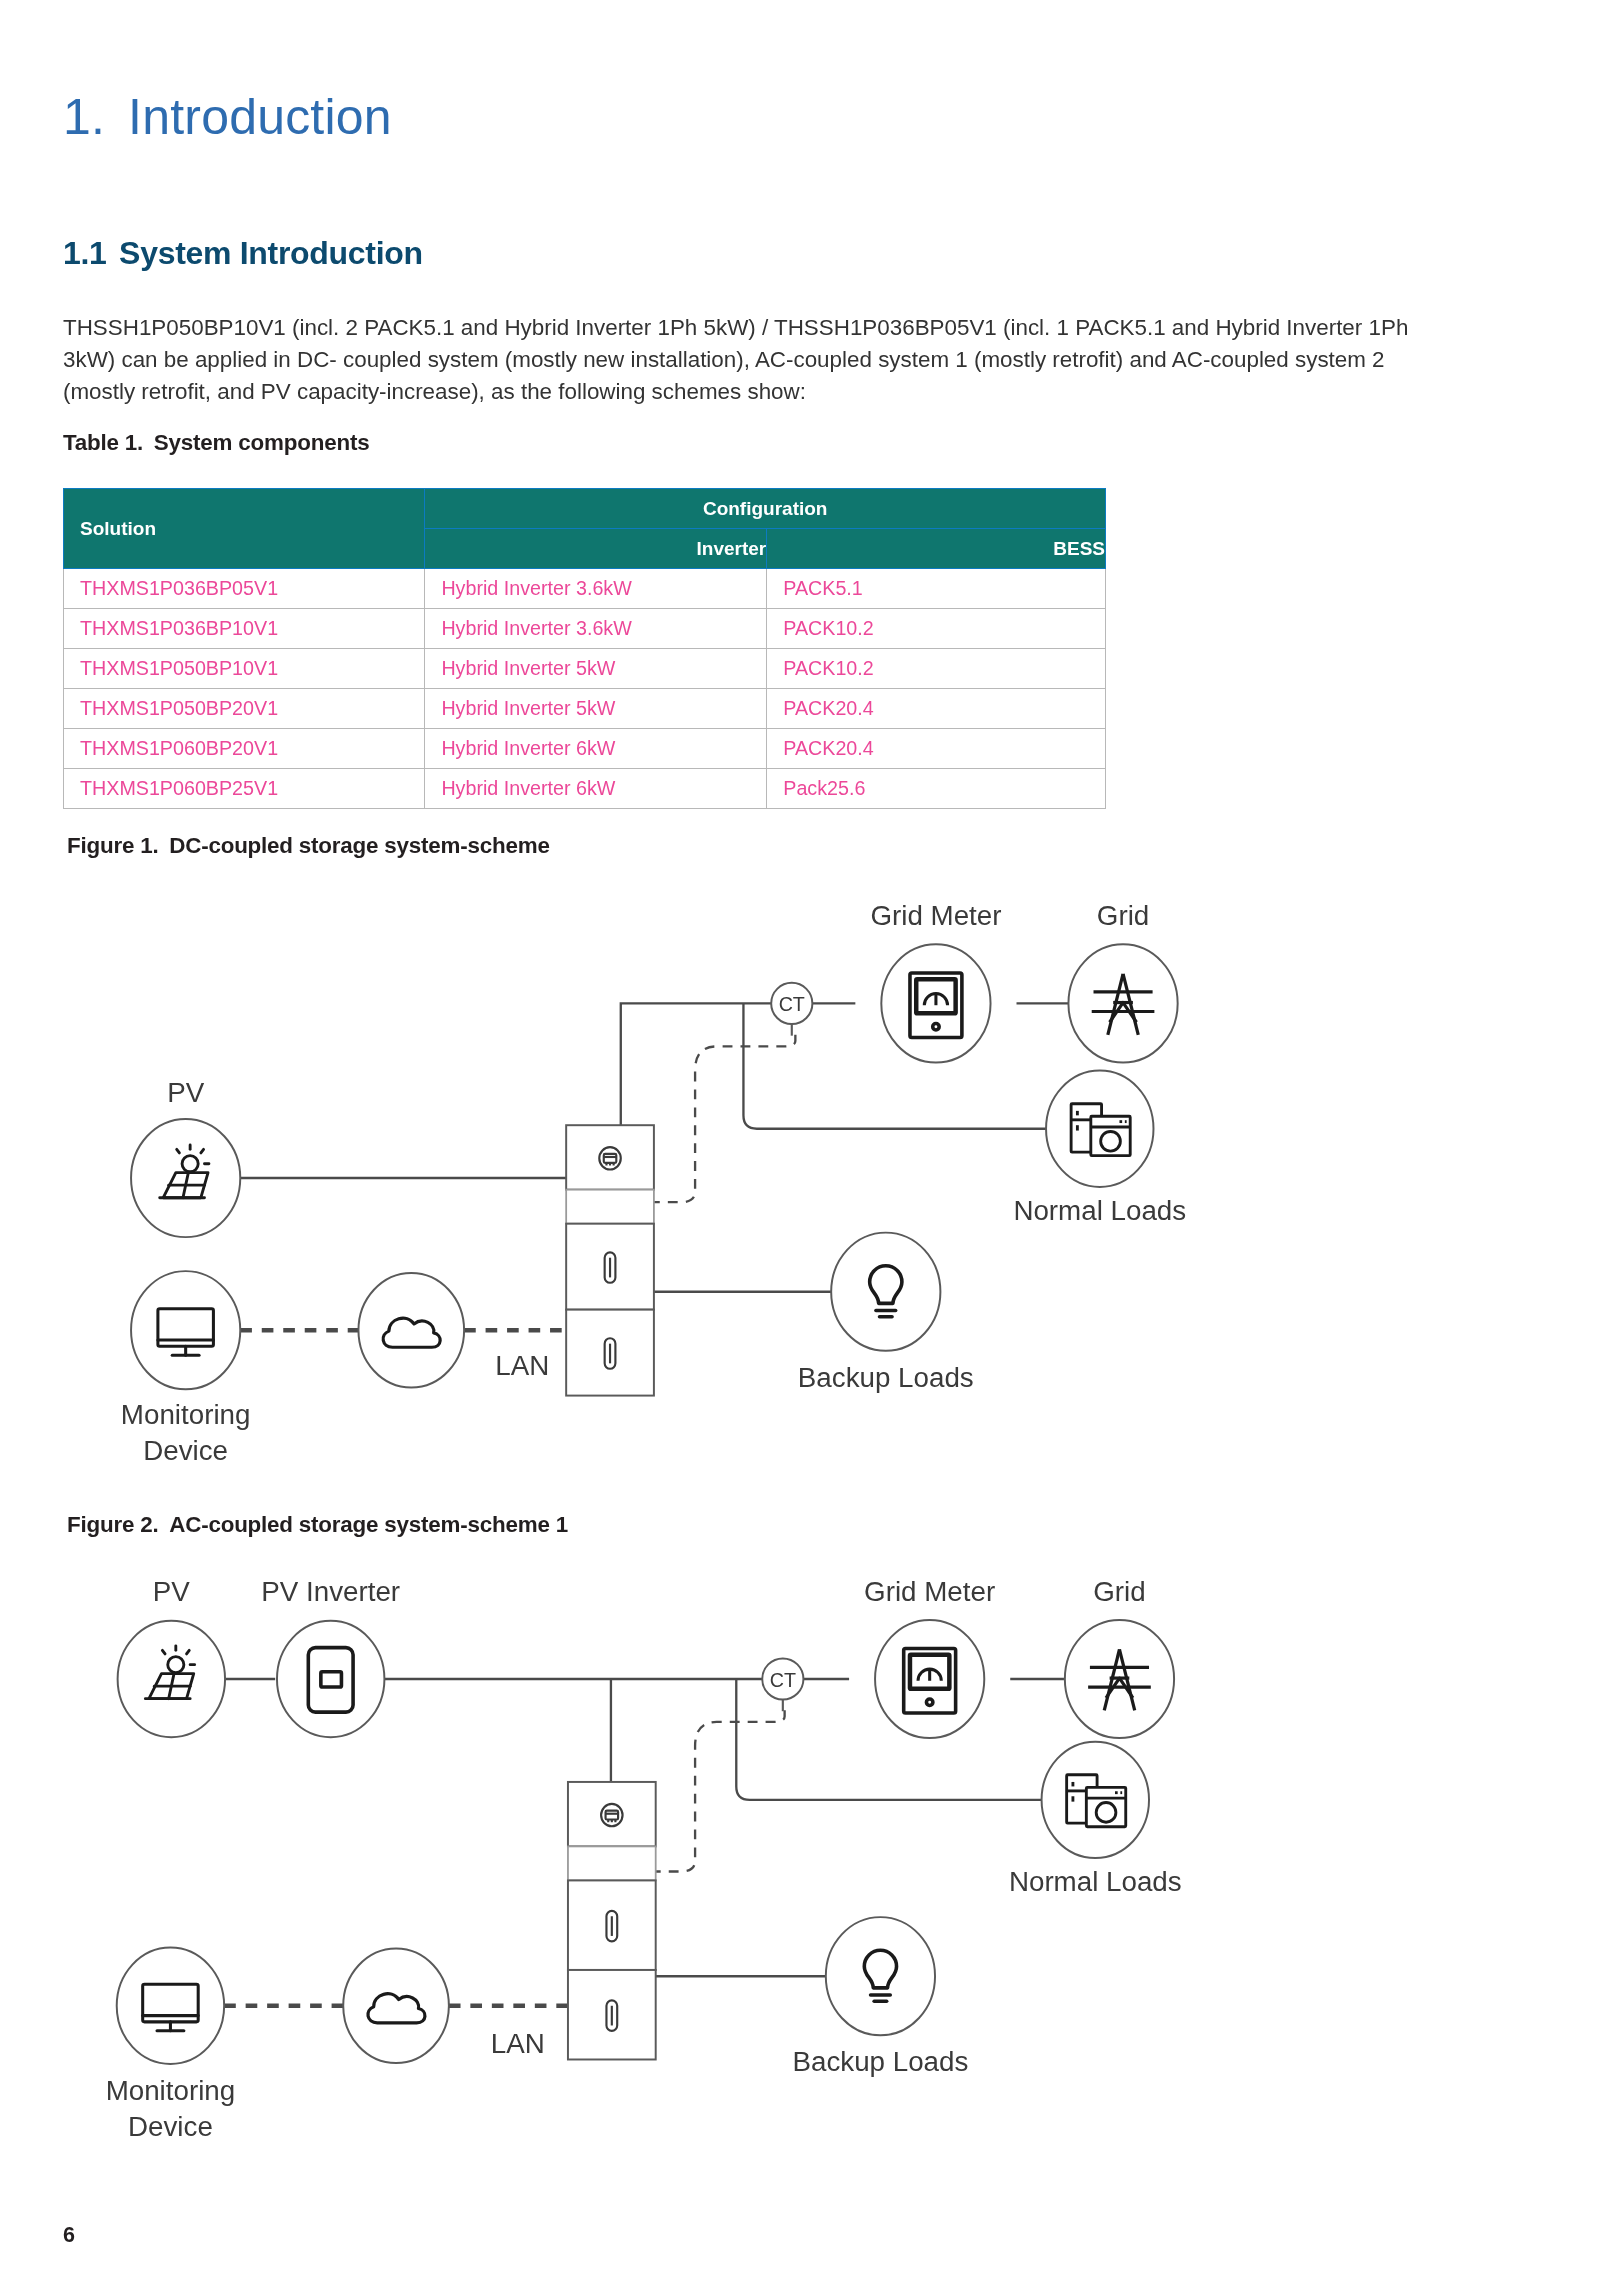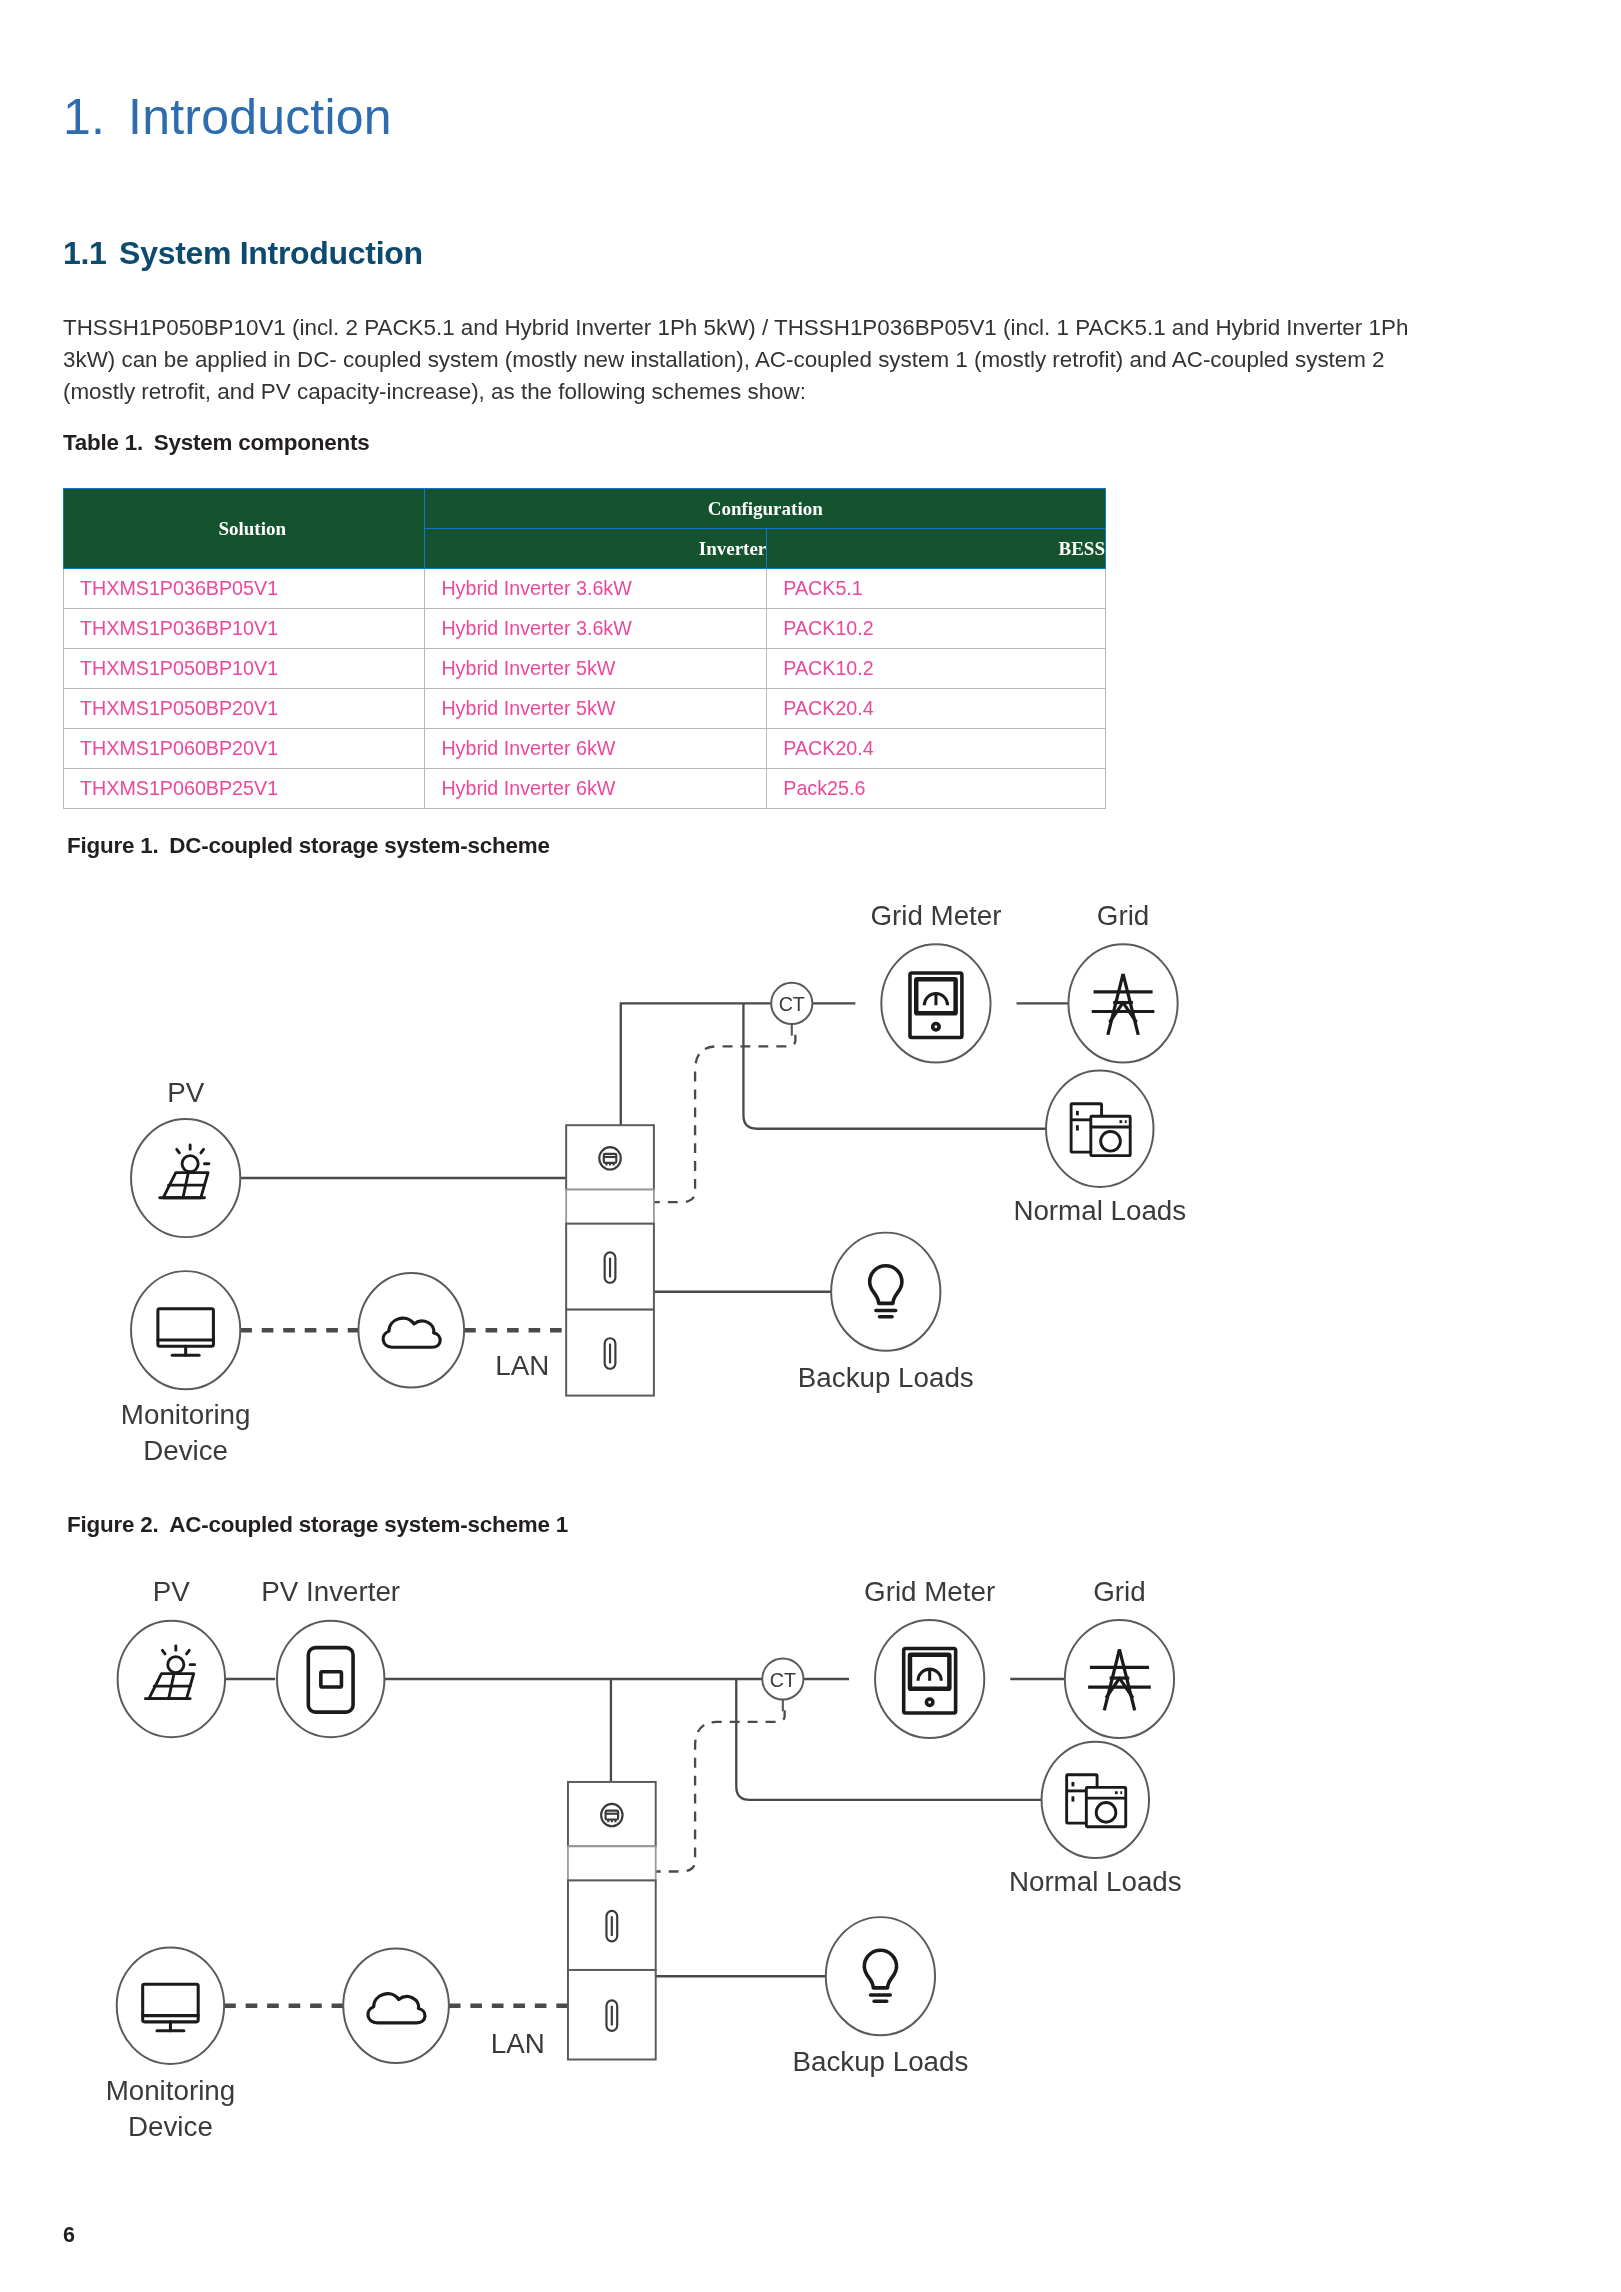--- a/index.html
+++ b/index.html
@@ -74,31 +74,30 @@
     top: 488px;
     width: 1043px;
     border-collapse: collapse;
     font-size: 19px;
   }
   .tbl th, .tbl td {
     padding: 0;
     margin: 0;
   }
   .tbl thead th {
-    background: #14532d;
+    background: #0f766e;
     color: #ffffff;
     font-weight: 700;
     font-size: 19px;
     border: 0.9px solid #0c7bc2;
     height: 39px;
     vertical-align: middle;
-    font-family: Liberation Serif, serif;
   }
   .tbl thead th.sol {
-    text-align: center;
+    text-align: left;
     padding-left: 16px;
     width: 349px;
   }
   .tbl thead th.cfg {
     text-align: center;
   }
   .tbl thead th.sub {
     text-align: right;
     border-top: 0.9px solid #3e9cd6;
   }

